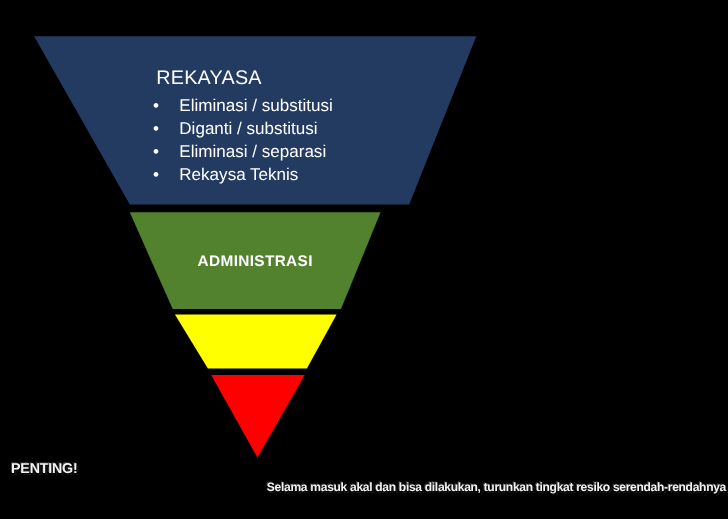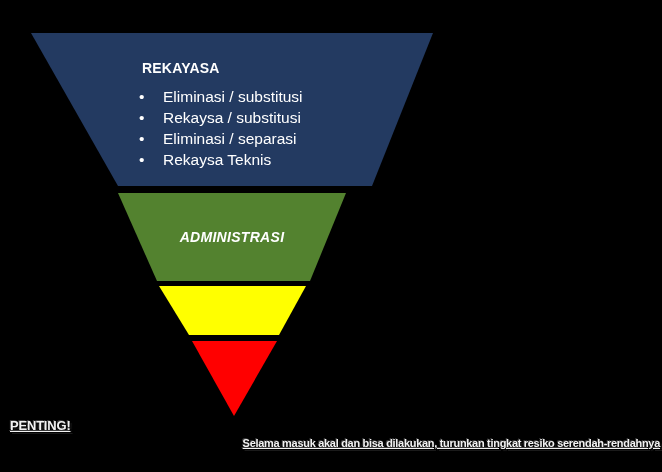--- a/index.html
+++ b/index.html
@@ -36,22 +36,22 @@
     position: absolute;
     color: #ffffff;
     font-family: "Liberation Sans", sans-serif;
     white-space: nowrap;
     pointer-events: none;
   }
 
   #rekayasa-title {
     left: 142px;
     top: 60px;
-    font-size: 14px;
-    font-weight: bold;
+    font-size: 18px;
+    font-weight: normal;
     letter-spacing: 0.2px;
   }
 
   #rekayasa-list {
     position: absolute;
     left: 136px;
     top: 86px;
     list-style: none;
     margin: 0;
     padding: 0;
@@ -74,21 +74,20 @@
   }
 
   #administrasi-label {
     left: 0;
     top: 229px;
     width: 464px;
     text-align: center;
     font-size: 14px;
     font-weight: bold;
     letter-spacing: 0.3px;
-    font-style: italic;
   }
 
   #workpractice-label {
     left: 0;
     top: 289px;
     width: 464px;
     text-align: center;
     font-size: 13px;
     font-weight: bold;
     color: #000000;
@@ -115,21 +114,20 @@
   }
   #bottom-note .note-line {
     color: #f2f2f2;
     font-family: "Liberation Sans", sans-serif;
     font-weight: bold;
     white-space: nowrap;
     text-shadow:
        1px 1px 0 #000000,
        2px 2px 1px #1a1a1a,
       -1px -1px 0 #3a3a3a;
-    text-decoration: underline;
   }
   #note-heading {
     font-size: 13px;
     line-height: 16px;
     letter-spacing: -0.2px;
   }
   #note-body {
     font-size: 11px;
     line-height: 19px;
     letter-spacing: -0.3px;
@@ -154,21 +152,21 @@
 
   <div class="layer-text" id="rekayasa-title">REKAYASA</div>
 
   <ul id="rekayasa-list">
     <li>
       <span class="bullet">•</span>
       <span>Eliminasi / substitusi</span>
     </li>
     <li>
       <span class="bullet">•</span>
-      <span>Rekaysa / substitusi</span>
+      <span>Diganti / substitusi</span>
     </li>
     <li>
       <span class="bullet">•</span>
       <span>Eliminasi / separasi</span>
     </li>
     <li>
       <span class="bullet">•</span>
       <span>Rekaysa Teknis</span>
     </li>
   </ul>

